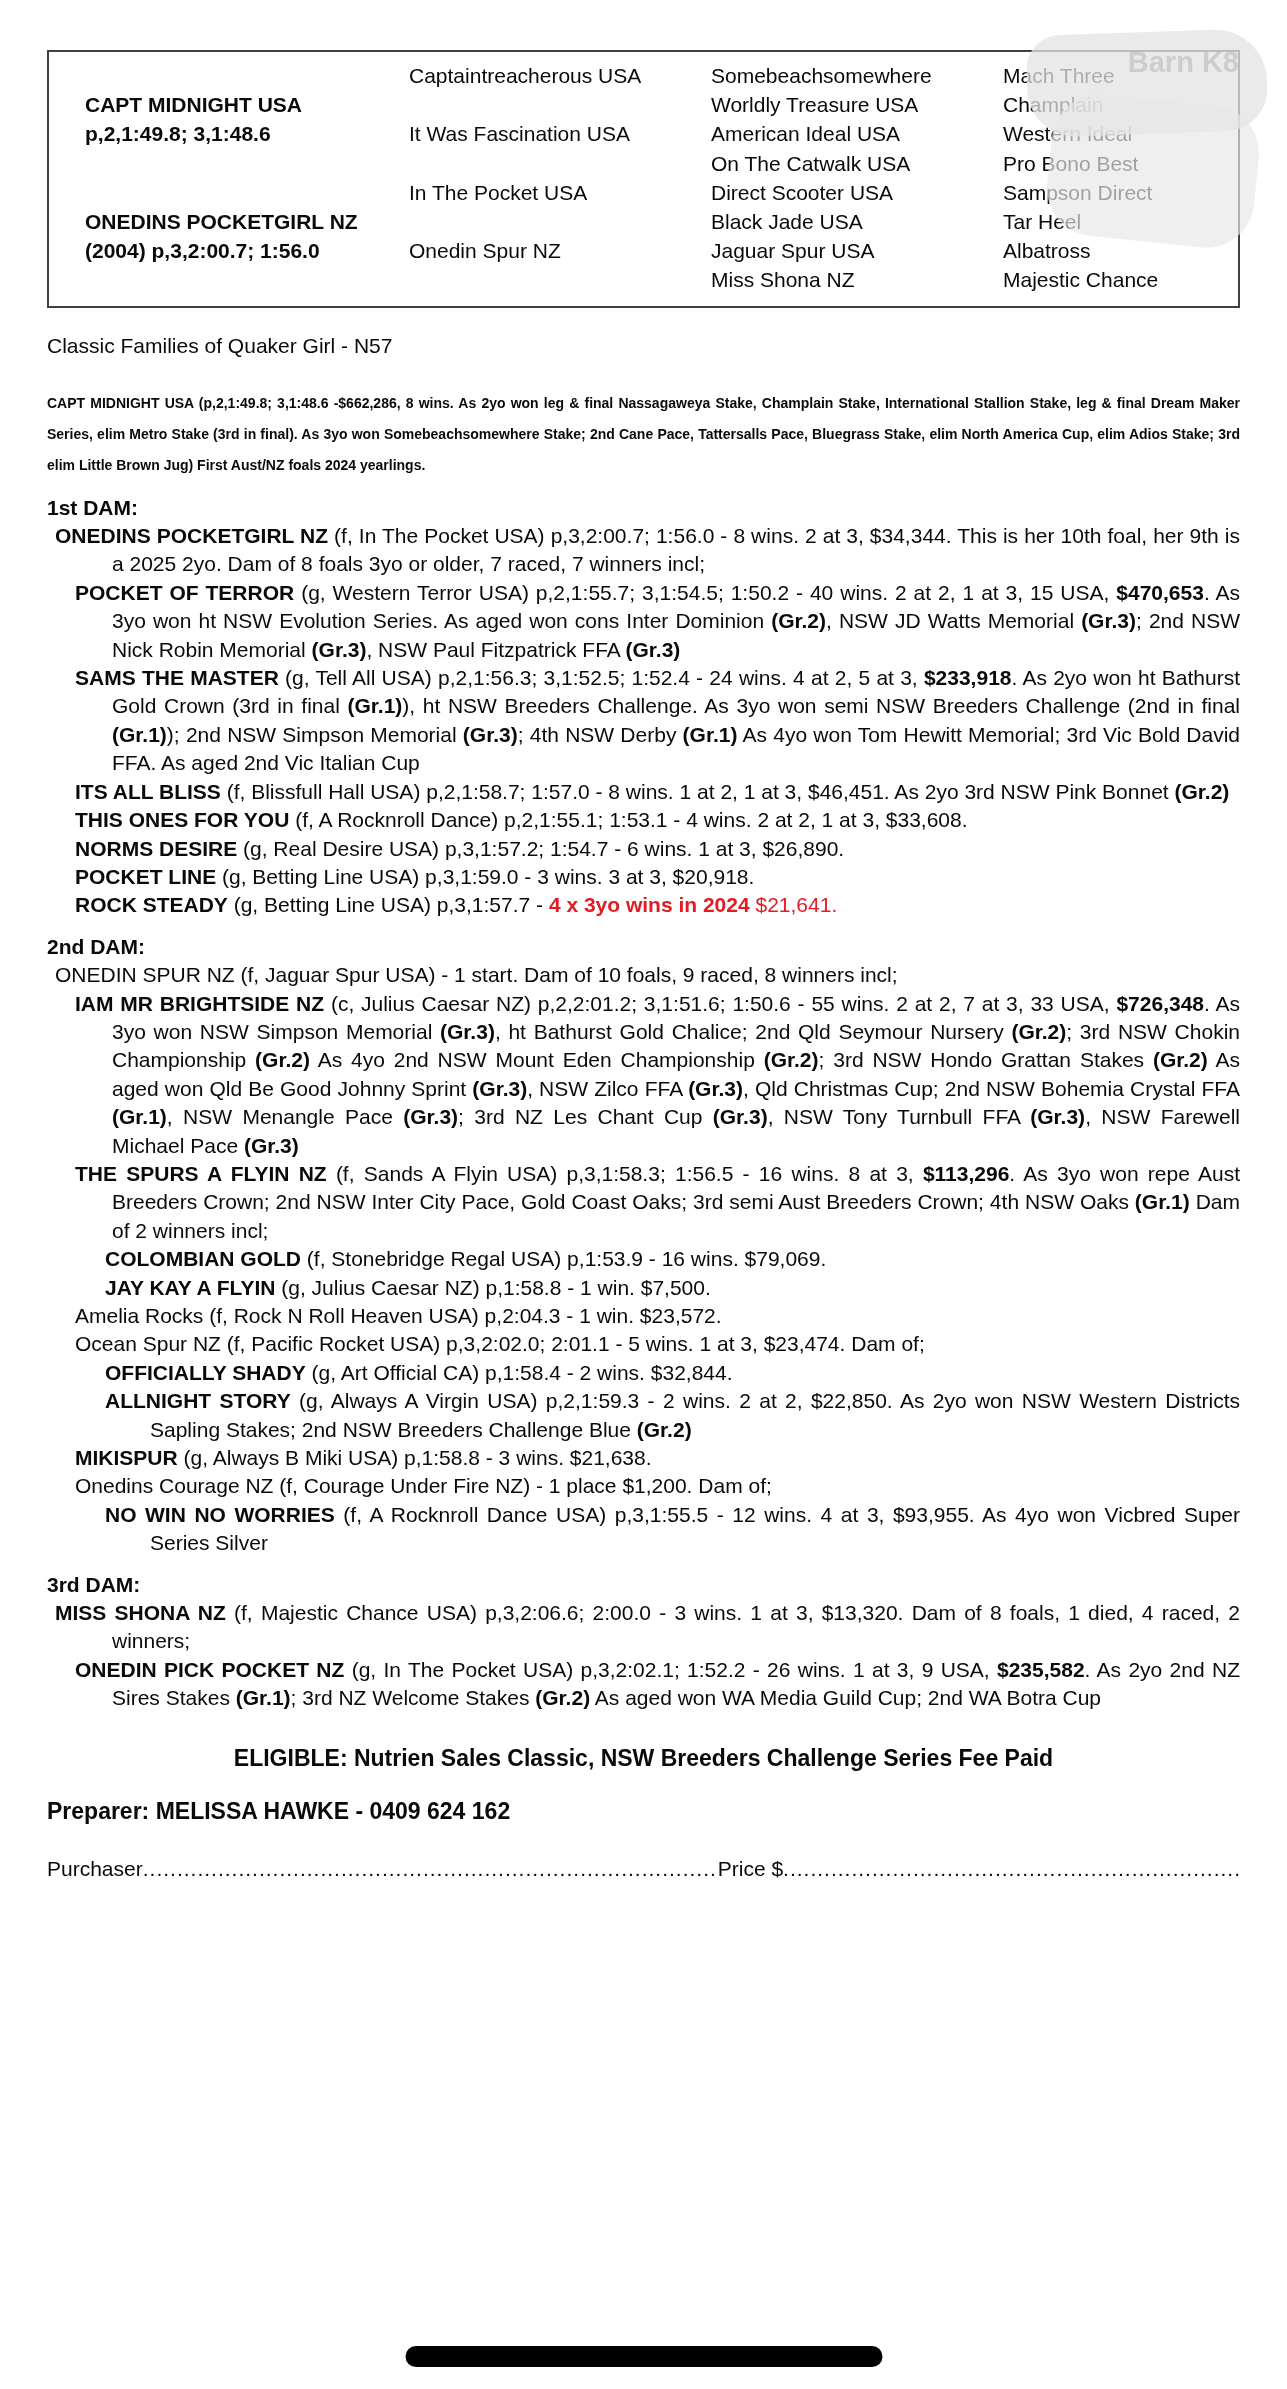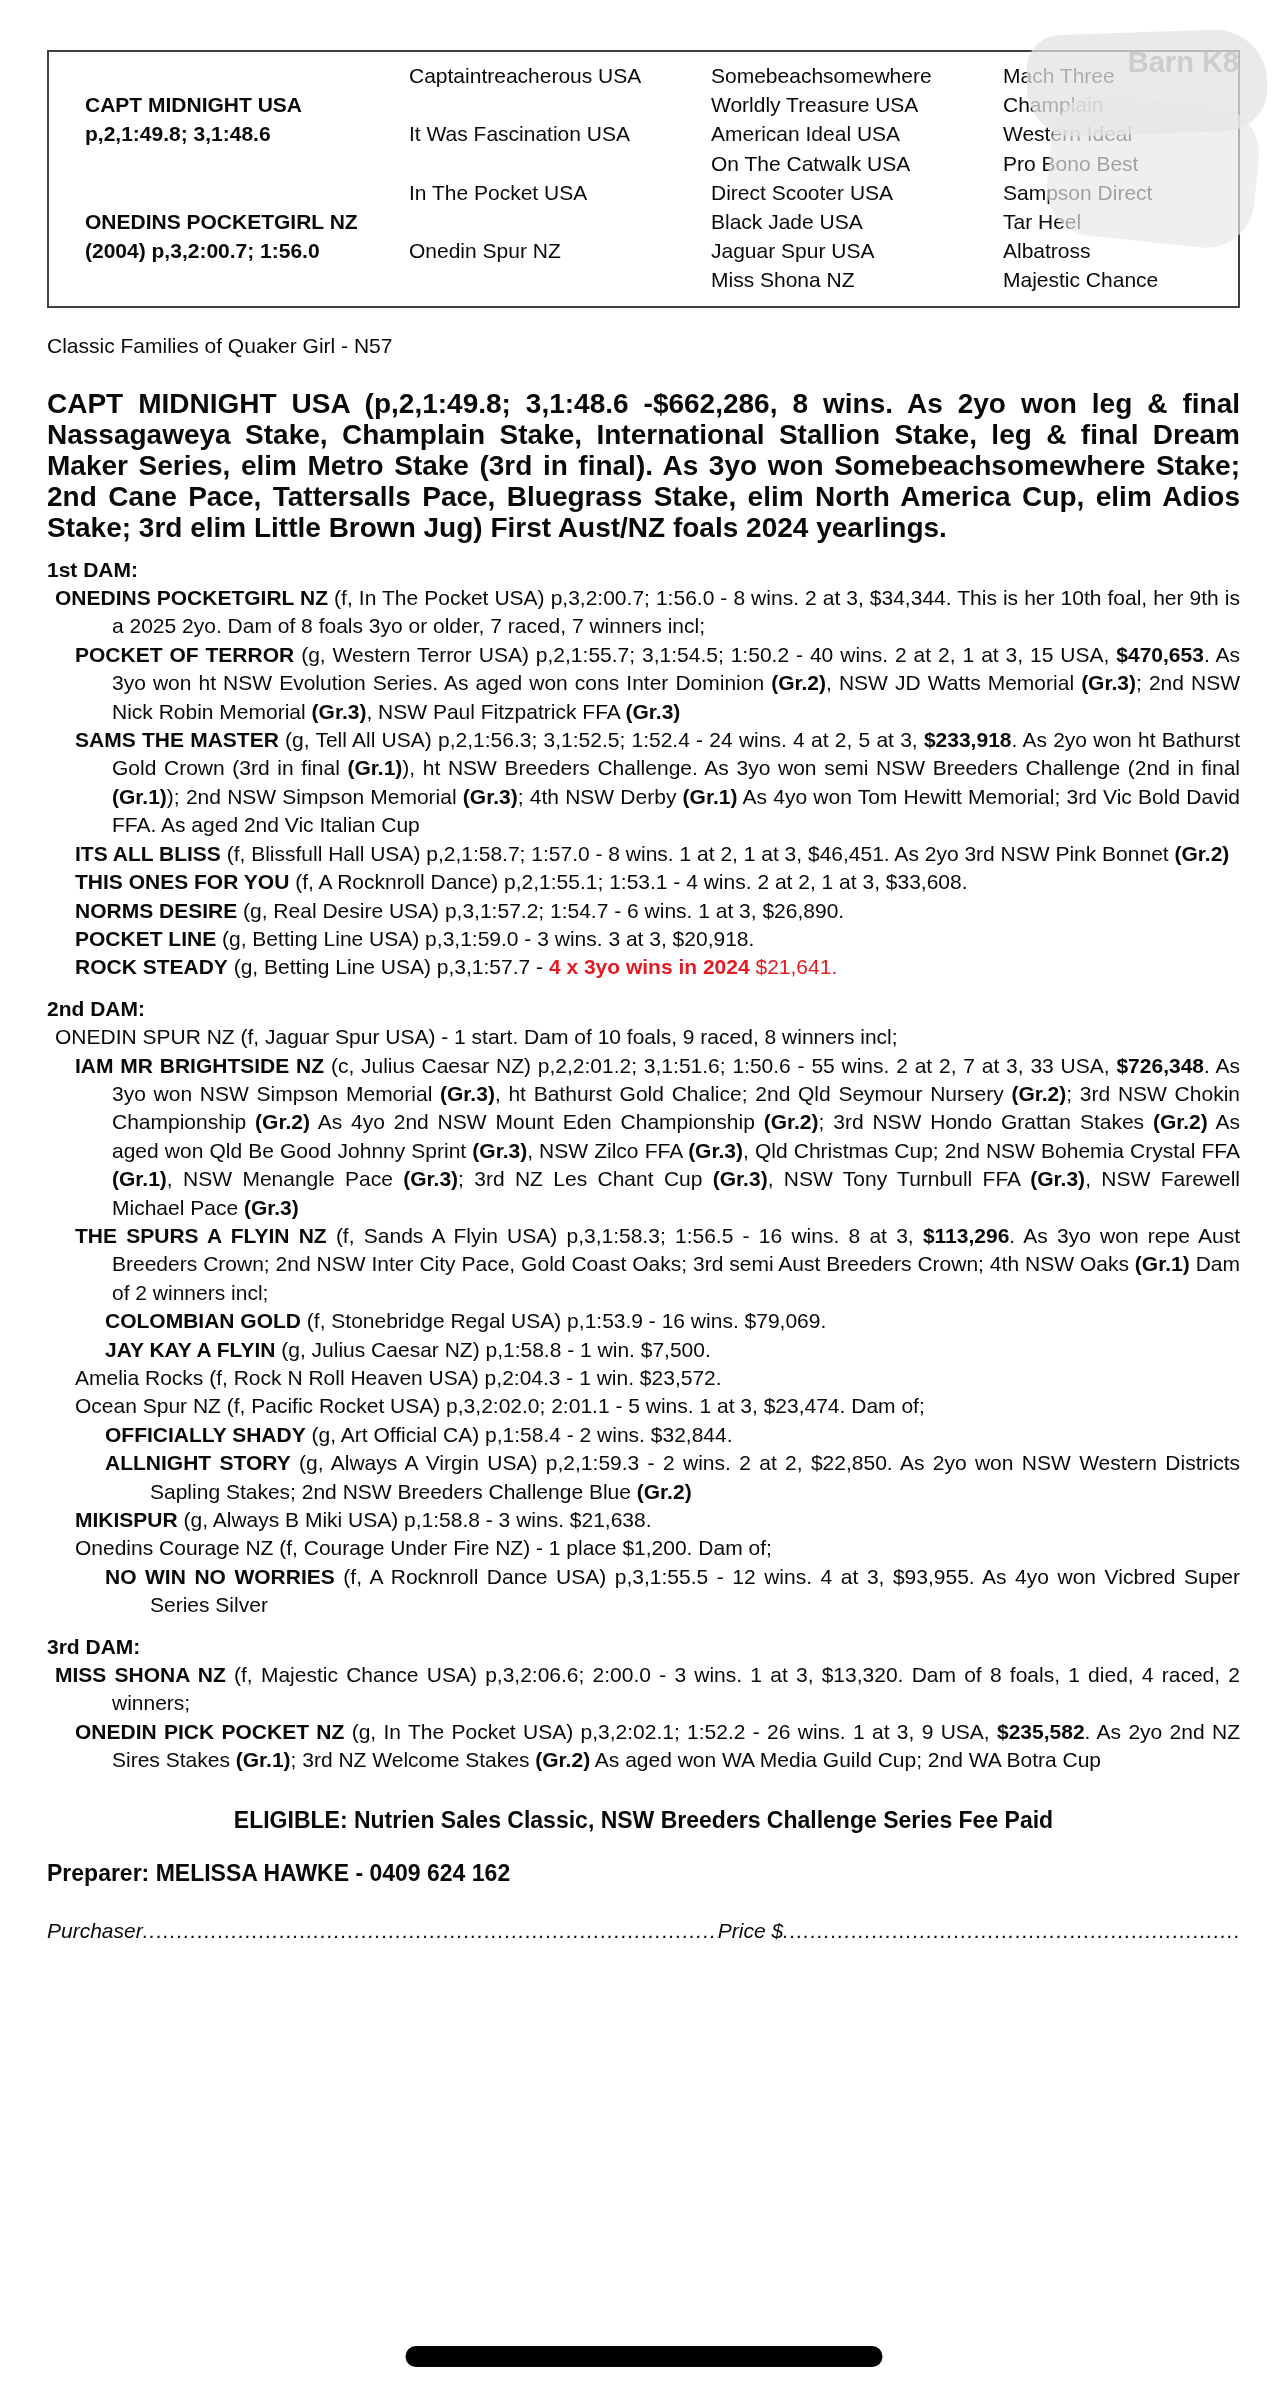--- a/index.html
+++ b/index.html
@@ -26,36 +26,36 @@
     margin-top:50px; border:2px solid #404040; padding:9px 6px 11px 8px;
     display:grid; grid-template-columns:352px 302px 292px auto;
     line-height:29.2px; position:relative; z-index:1; background:transparent;
   }
   .pcell { white-space:nowrap; }
   .pc1 { padding-left:28px; font-weight:bold; }
 
   .family-line { margin-top:26px; }
 
   .sire-para { margin-top:30px; font-weight:bold; text-align:justify;
-               line-height:31px; font-size:28px; }
+               line-height:31px; font-size:14px; }
 
   .sections { line-height:28.4px; }
   .dam-heading { font-weight:bold; margin-top:13px; }
   .entry { margin:0; text-align:justify; }
   .entry.dam { padding-left:65px; text-indent:-57px; }
   .entry.l1  { padding-left:65px; text-indent:-37px; }
   .entry.l2  { padding-left:103px; text-indent:-45px; }
   .b { font-weight:bold; }
   .r { color:var(--red); }
 
   .eligible { font-weight:bold; font-size:23px; margin-top:32px;text-align:center; }
   .preparer { font-weight:bold; font-size:23px; margin-top:26px; }
 
   .purchaser-line { margin-top:32px; display:flex; align-items:flex-end;
-                    white-space:nowrap; overflow:hidden;font-style:italic; }
+                    white-space:nowrap; overflow:hidden; }
   .dots { overflow:hidden; white-space:nowrap; letter-spacing:1px; }
   .dots.run1 { width:575px; }
   .dots.run2 { flex:1; }
 
   .redaction-bar { position:absolute; left:50%; transform:translateX(-50%);
                    bottom:22px; width:477px; height:21px; background:#000;
                    border-radius:11px; }
 </style>
 </head>
 <body>

